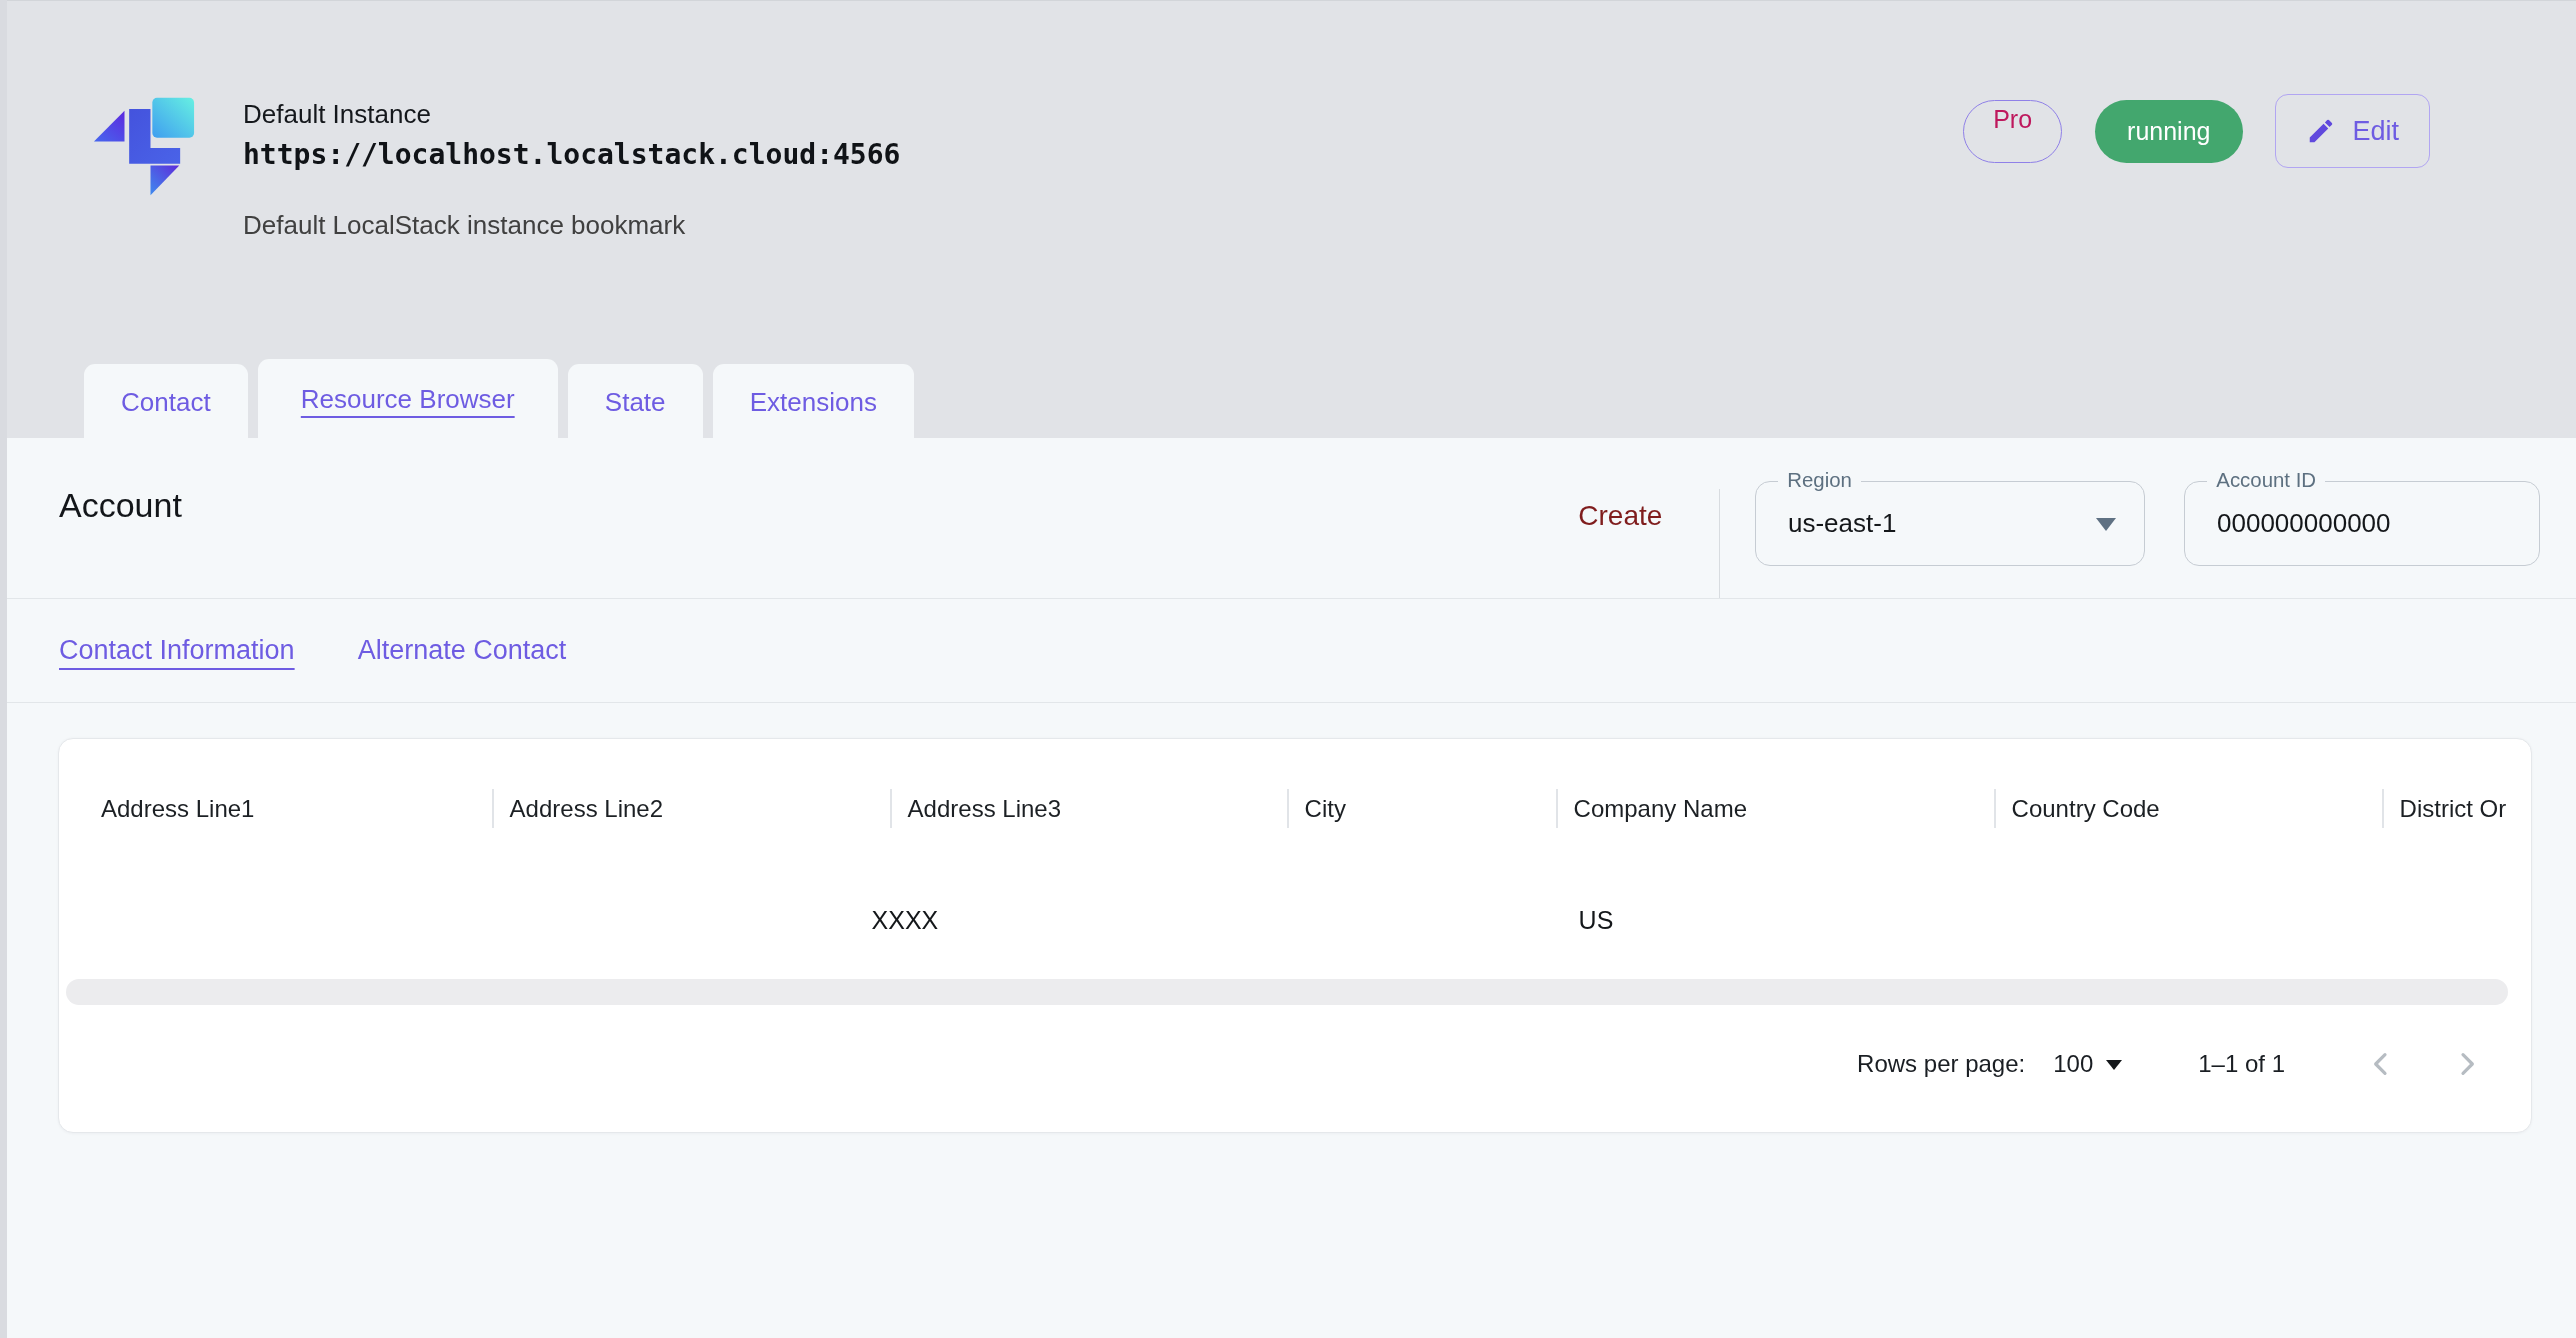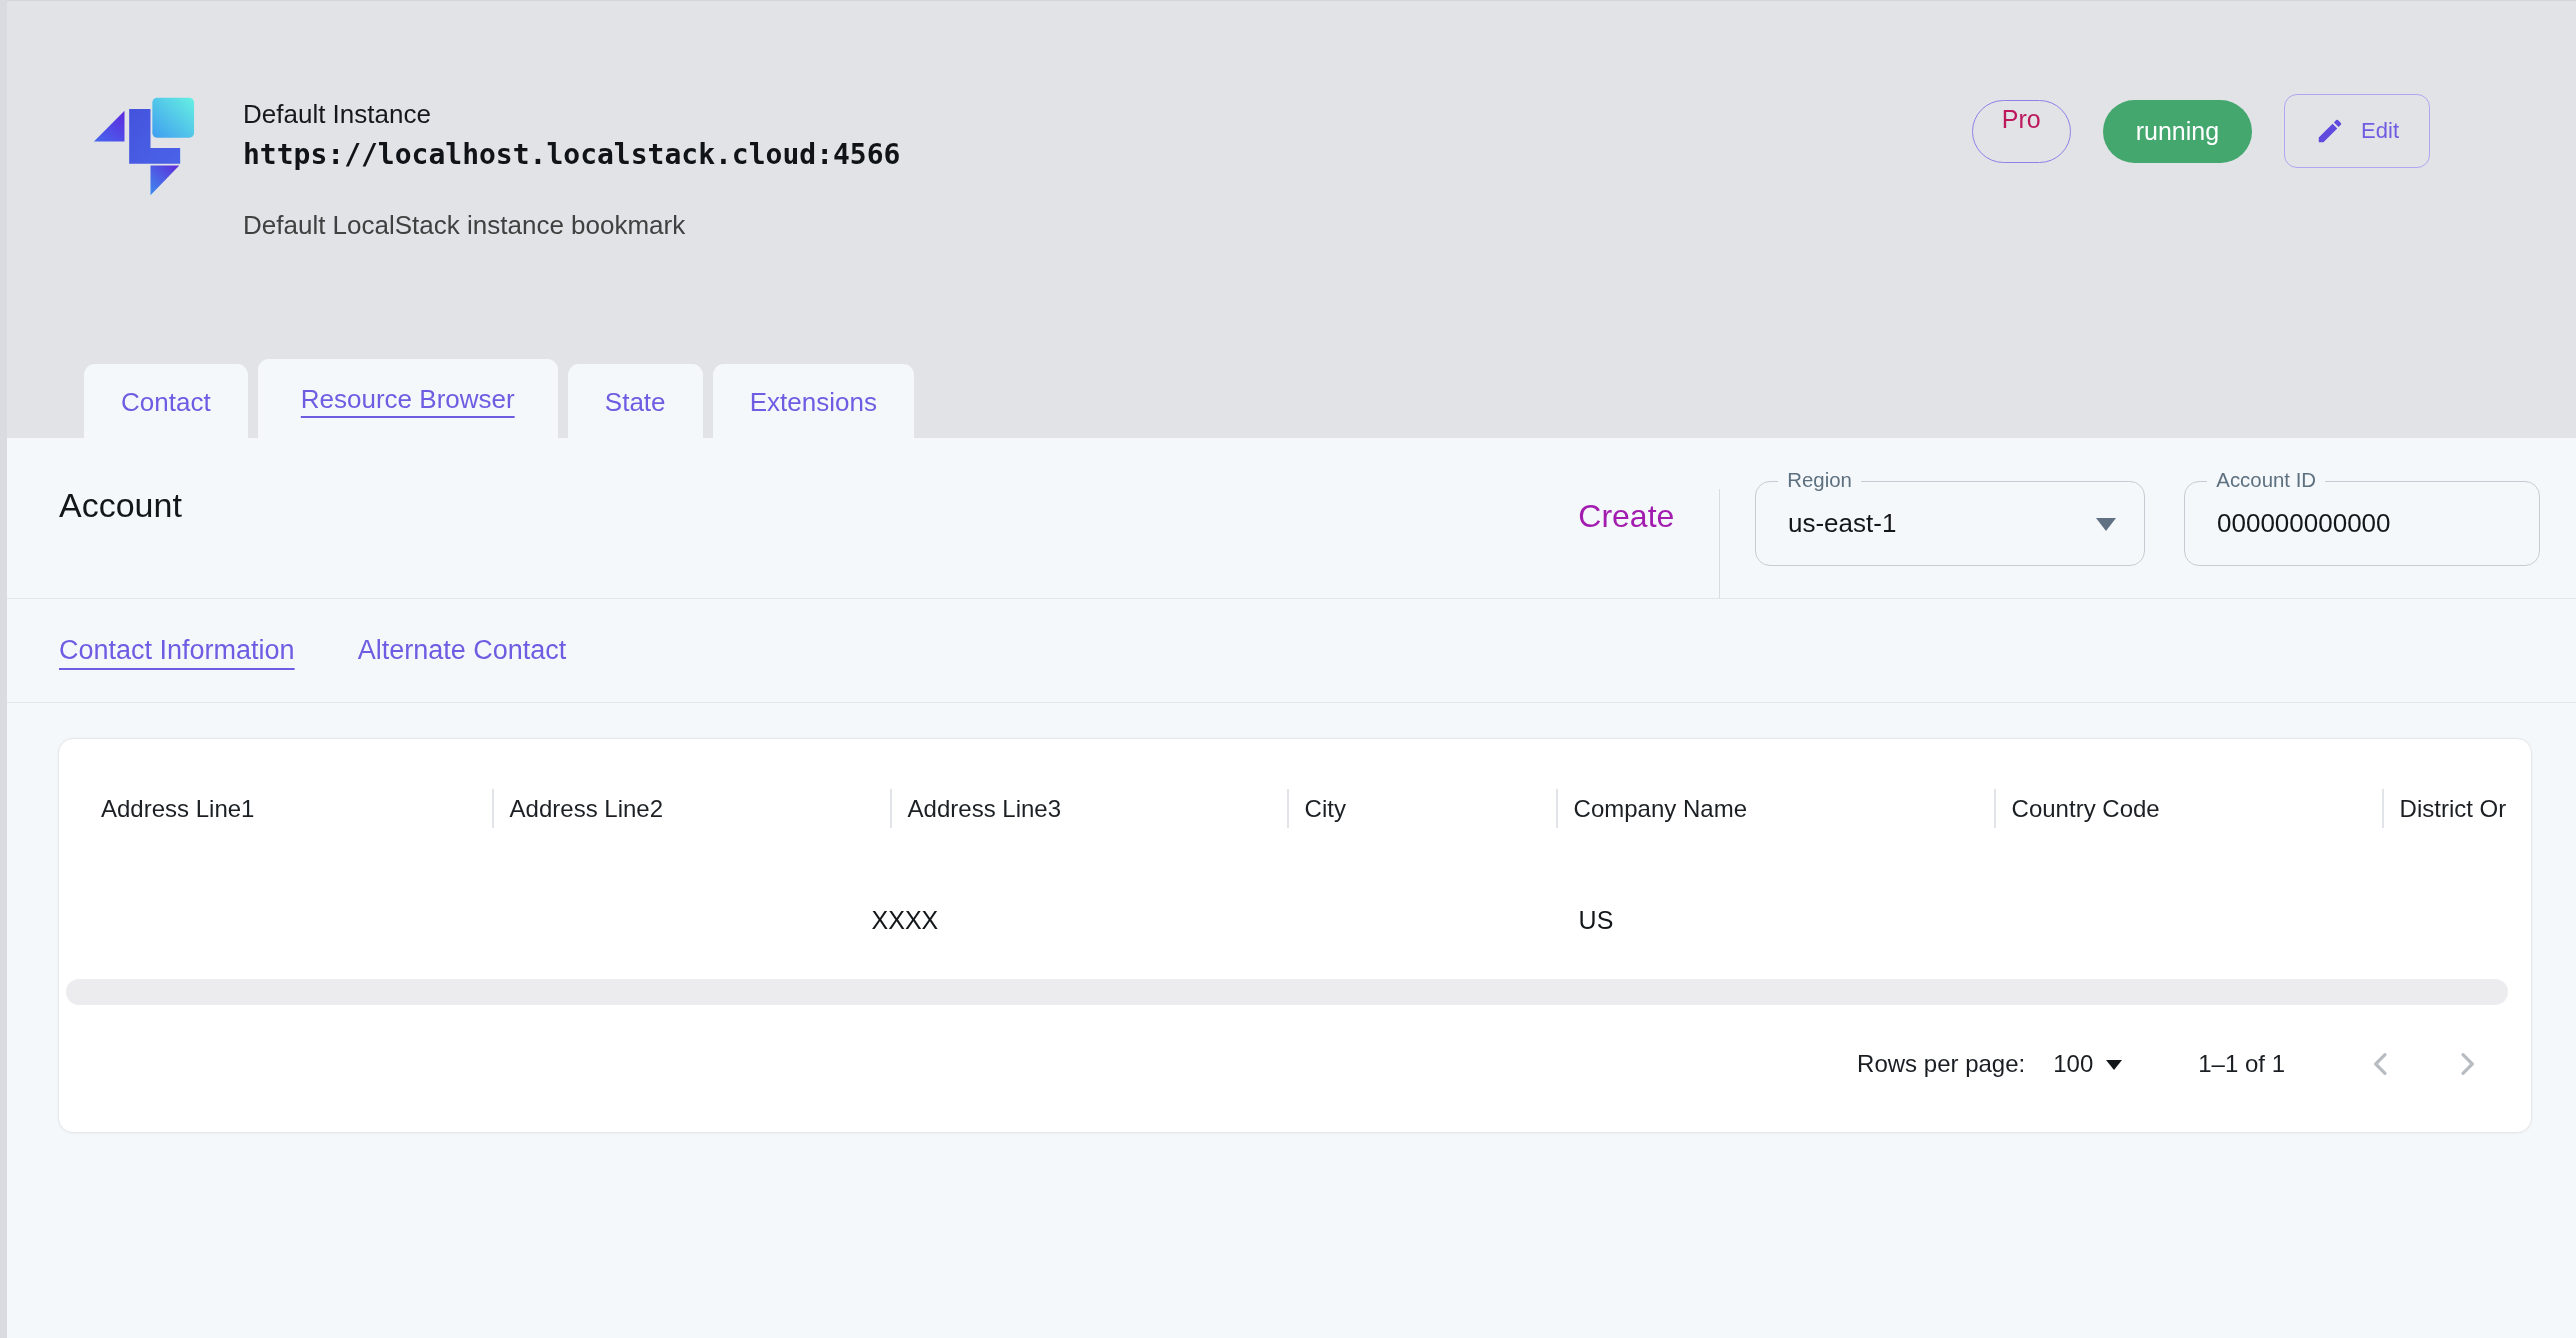--- a/index.html
+++ b/index.html
@@ -38,21 +38,21 @@
   .pill-pro {
     height:63px; padding:4px 29px; border:1.9px solid #8f80e8; border-radius:37px;
     color:#be185d; font-size:25px; display:flex; background:transparent;
   }
   .pill-running {
     height:63px; padding:0 32.5px; border-radius:37px; background:#43a76e;
     color:#ffffff; font-size:25px; display:flex; align-items:center;
   }
   .btn-edit {
     height:74px; padding:0 30px; border:1.9px solid #b1a5f2; border-radius:13px;
-    background:transparent; color:#6e5ce2; font-size:22px;
+    background:transparent; color:#6e5ce2; font-size:27px;
     display:flex; align-items:center; gap:16px; cursor:pointer;
     font-family:"Liberation Sans", sans-serif;
   }
 
   
   .tab-bar {
     position:absolute; left:84px; top:358px; height:81px;
     display:flex; align-items:flex-end; gap:10.2px; z-index:2;
   }
   .tab {
@@ -70,22 +70,22 @@
     position:absolute; top:438px; left:0; width:2576px; height:900px;
     background:#f5f8fa;
   }
   .resource-header { position:relative; height:161px; border-bottom:0.9px solid #e2e6e9; }
   .resource-title {
     position:absolute; left:59px; top:48px;
     font-size:34px; font-weight:500; color:#13161a;
   }
   .create-btn {
     position:absolute; left:1569px; top:41px; height:74px; padding:0 9.3px;
-    background:transparent; border:none; font-size:32px; font-weight:500;
-    color:#a21caf; font-family:"Liberation Sans", sans-serif;
+    background:transparent; border:none; font-size:28px; font-weight:500;
+    color:#7f1d1d; font-family:"Liberation Sans", sans-serif;
   }
   .v-divider {
     position:absolute; left:1719px; top:51px; width:0.9px; height:109px; background:#d8dce0;
   }
   .field {
     position:absolute; top:43px; height:85px;
     border:1.9px solid #c6ccd3; border-radius:15px;
     display:flex; align-items:center;
   }
   .field-label {

